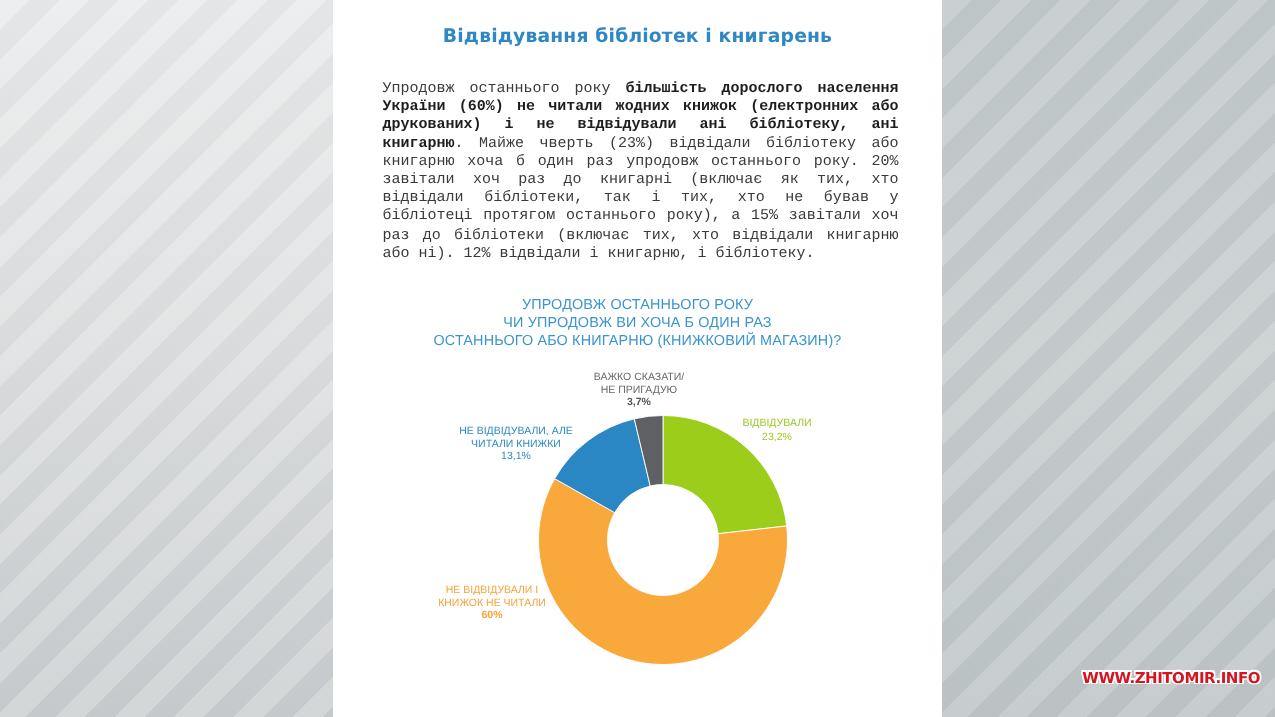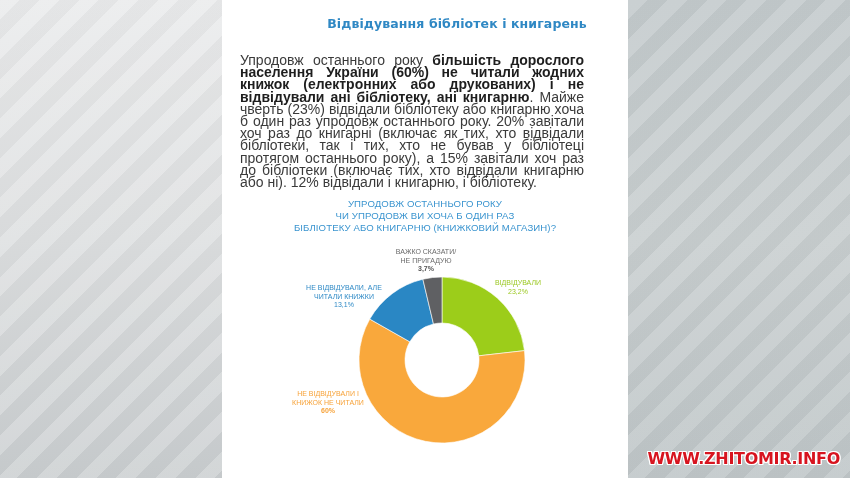--- a/index.html
+++ b/index.html
@@ -20,68 +20,68 @@
       repeating-linear-gradient(135deg, rgba(255,255,255,0.12) 0 14px, rgba(0,0,0,0.025) 14px 28px),
       linear-gradient(180deg, #c3cacc 0%, #c8cecf 50%, #bfc6c8 100%);
   }
   .page {
     position: absolute; left: 222px; top: 0; width: 406px; height: 478px;
     background: #ffffff;
   }
   .doc-title {
     position: absolute; left: 0; top: 16px; width: 406px; text-align: center;
     font-family: "DejaVu Sans", sans-serif; font-weight: bold; font-size: 12.5px;
-    color: #2f88c4; letter-spacing: 0.1px; padding-left: 32px;
+    color: #2f88c4; letter-spacing: 0.1px;
   }
   .doc-para {
-    position: absolute; left: 18px; top: 54px; width: 344px;
-    font-family: Liberation Sans, sans-serif; font-size: 14px; line-height: 12.2px;
+    position: absolute; left: 33px; top: 54px; width: 344px;
+    font-family: Liberation Mono, monospace; font-size: 10px; line-height: 12.2px;
     color: #3a3a3a; text-align: justify;
   }
   .doc-para b { color: #1e1e1e; }
   .chart-title {
     position: absolute; left: 0; top: 198px; width: 406px; text-align: center;
     font-size: 9.6px; line-height: 12px; color: #3a94cf; letter-spacing: 0.1px;
   }
   .chart-svg { position: absolute; left: 0; top: 0; width: 406px; height: 478px; }
   .lbl {
     position: absolute; text-align: center; font-size: 7px; line-height: 8.6px;
     white-space: nowrap;
   }
   .lbl .pct { font-weight: normal; }
   .lbl-gray { left: 164px; top: 248px; width: 80px; color: #6a6a6a; }
   .lbl-gray .pct { font-weight: bold; color: #555; }
   .lbl-green { left: 256px; top: 279px; width: 80px; color: #9bc821; }
   .lbl-blue { left: 72px; top: 284px; width: 100px; color: #2f8ac6; }
   .lbl-orange { left: 56px; top: 390px; width: 100px; color: #f7a33a; }
   .lbl-orange .pct { font-weight: bold; }
   .watermark {
-    position: absolute; right: 10px; bottom: 10px;
-    font-family: "DejaVu Sans", sans-serif; font-weight: bold; font-size: 16px;
+    position: absolute; right: 10px; bottom: 20px;
+    font-family: "DejaVu Sans", sans-serif; font-weight: bold; font-size: 10px;
     color: #d7141f; letter-spacing: -0.3px;
     text-shadow: -1px -1px 0 #fff, 1px -1px 0 #fff, -1px 1px 0 #fff, 1px 1px 0 #fff,
                  0 1px 0 #fff, 0 -1px 0 #fff, 1px 0 0 #fff, -1px 0 0 #fff;
   }
 </style>
 </head>
 <body>
 
 <div class="bg-left"></div>
 <div class="bg-right"></div>
 
 <div class="page">
   <div class="doc-title">Відвідування бібліотек і книгарень</div>
   <div class="doc-para">
     <span>Упродовж останнього року </span><b>більшість дорослого населення України (60%) не читали жодних книжок (електронних або друкованих) і не відвідували ані бібліотеку, ані книгарню</b><span>. Майже чверть (23%) відвідали бібліотеку або книгарню хоча б один раз упродовж останнього року. 20% завітали хоч раз до книгарні (включає як тих, хто відвідали бібліотеки, так і тих, хто не бував у бібліотеці протягом останнього року), а 15% завітали хоч раз до бібліотеки (включає тих, хто відвідали книгарню або ні). 12% відвідали і книгарню, і бібліотеку.</span>
   </div>
 
   <div class="chart-title">
     <div>УПРОДОВЖ ОСТАННЬОГО РОКУ</div>
     <div>ЧИ УПРОДОВЖ ВИ ХОЧА Б ОДИН РАЗ</div>
-    <div>БІБЛІОТЕКУ АБО КНИГАРНЮ (КНИЖКОВИЙ МАГАЗИН)?</div>
+    <div>ОСТАННЬОГО АБО КНИГАРНЮ (КНИЖКОВИЙ МАГАЗИН)?</div>
   </div>
 
   <svg class="chart-svg" viewBox="0 0 406 478" xmlns="http://www.w3.org/2000/svg">
     <g id="slices">
         <path d="M220,277 A83,83 0 0 1 302.4697387731607,350.632920055501 L256.7636184892403,355.82431375968116 A37,37 0 0 0 220,323 Z" fill="#9ccd1a" stroke="#ffffff" stroke-width="0.6"></path>
         <path d="M302.4697387731607,350.632920055501 A83,83 0 1 1 147.77474836242936,319.1036306514918 L187.80320107722756,341.7690883627132 A37,37 0 1 0 256.7636184892403,355.82431375968116 Z" fill="#f9a83c" stroke="#ffffff" stroke-width="0.6"></path>
         <path d="M147.77474836242936,319.1036306514918 A83,83 0 0 1 200.877677585843,279.2328235884835 L211.47559121296615,323.9953550936613 A37,37 0 0 0 187.80320107722756,341.7690883627132 Z" fill="#2a87c4" stroke="#ffffff" stroke-width="0.6"></path>
         <path d="M200.877677585843,279.2328235884835 A83,83 0 0 1 219.99999999999997,277 L220,323 A37,37 0 0 0 211.47559121296615,323.9953550936613 Z" fill="#5f6063" stroke="#ffffff" stroke-width="0.6"></path>
       </g>
   </svg>

